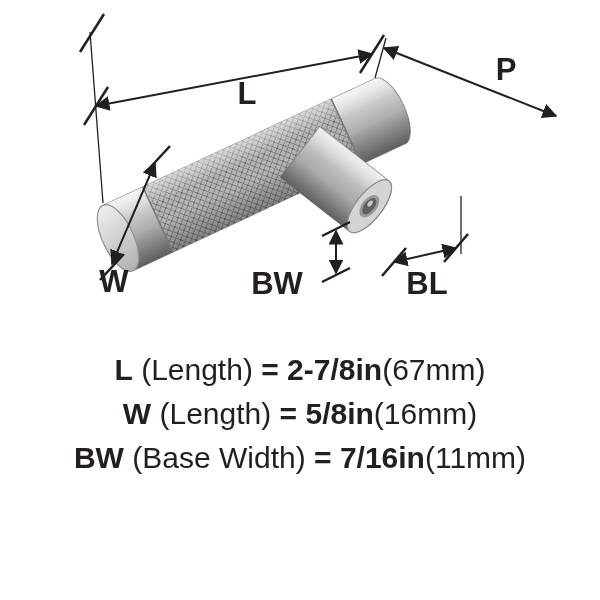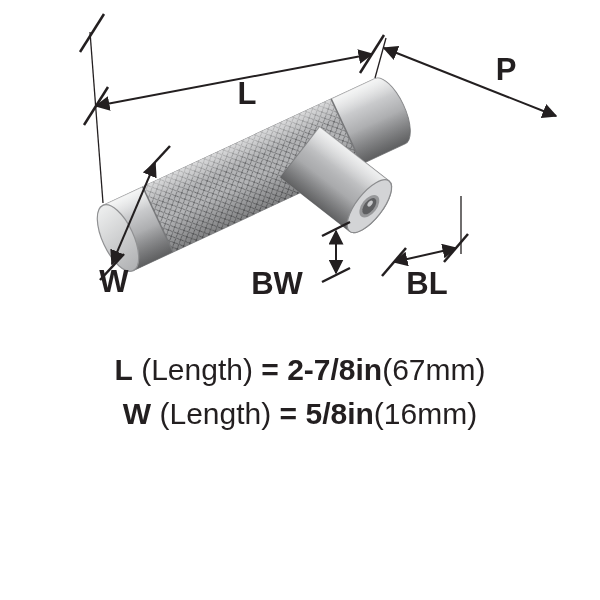--- a/index.html
+++ b/index.html
@@ -114,15 +114,21 @@
       <span class="r">(Length)</span>
       <span class="b">=</span>
       <span class="b">2-7/8in</span><span class="r">(67mm)</span>
     </p>
     <p class="spec">
       <span class="b">W</span>
       <span class="r">(Length)</span>
       <span class="b">=</span>
       <span class="b">5/8in</span><span class="r">(16mm)</span>
     </p>
+    <p class="spec">
+      <span class="b">BW</span>
+      <span class="r">(Base Width)</span>
+      <span class="b">=</span>
+      <span class="b">7/16in</span><span class="r">(11mm)</span>
+    </p>
   </div>
 
 </div>
 
 </body></html>

